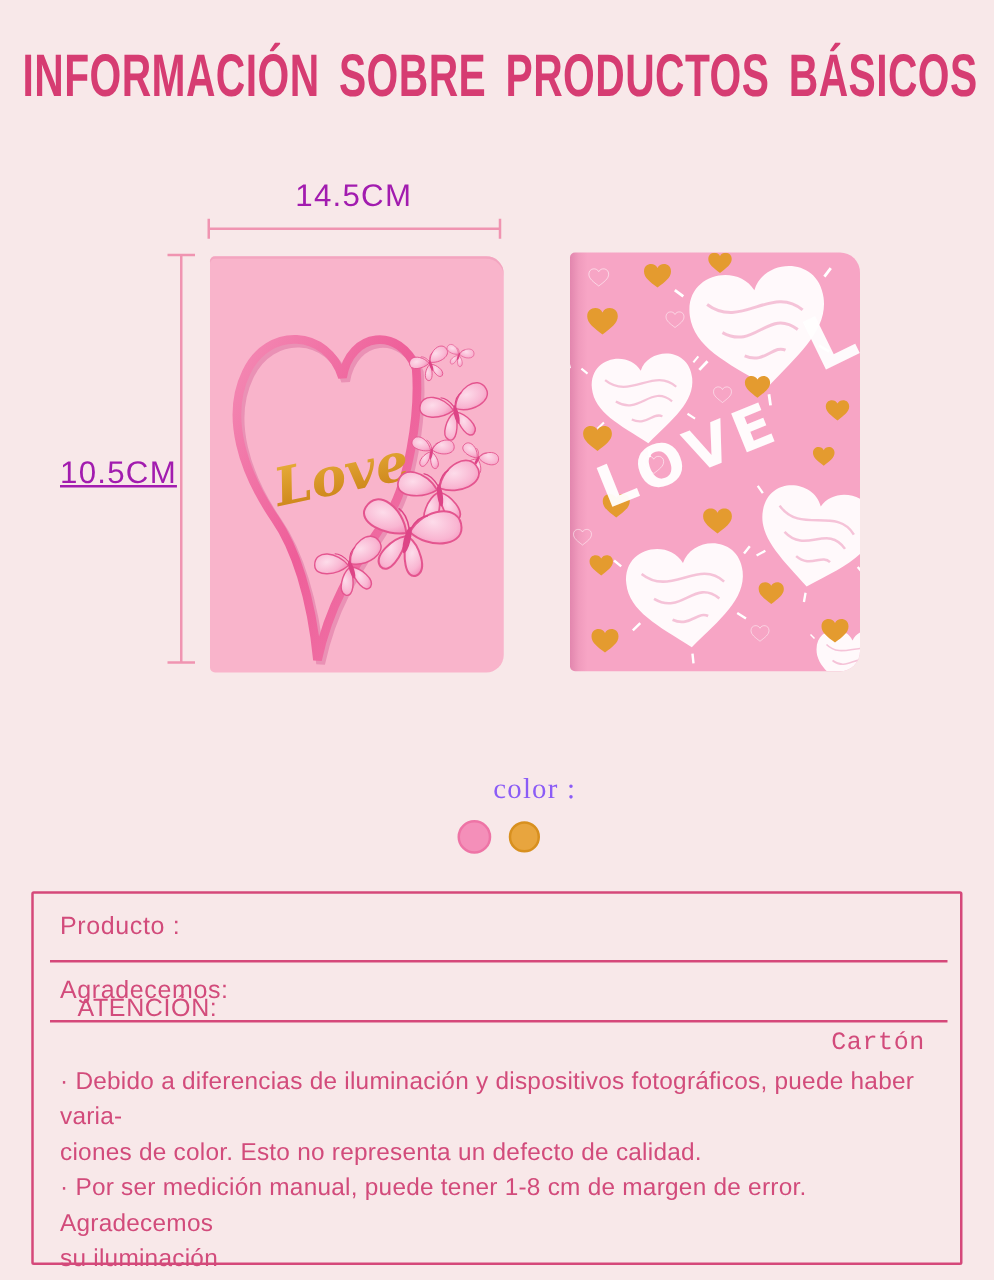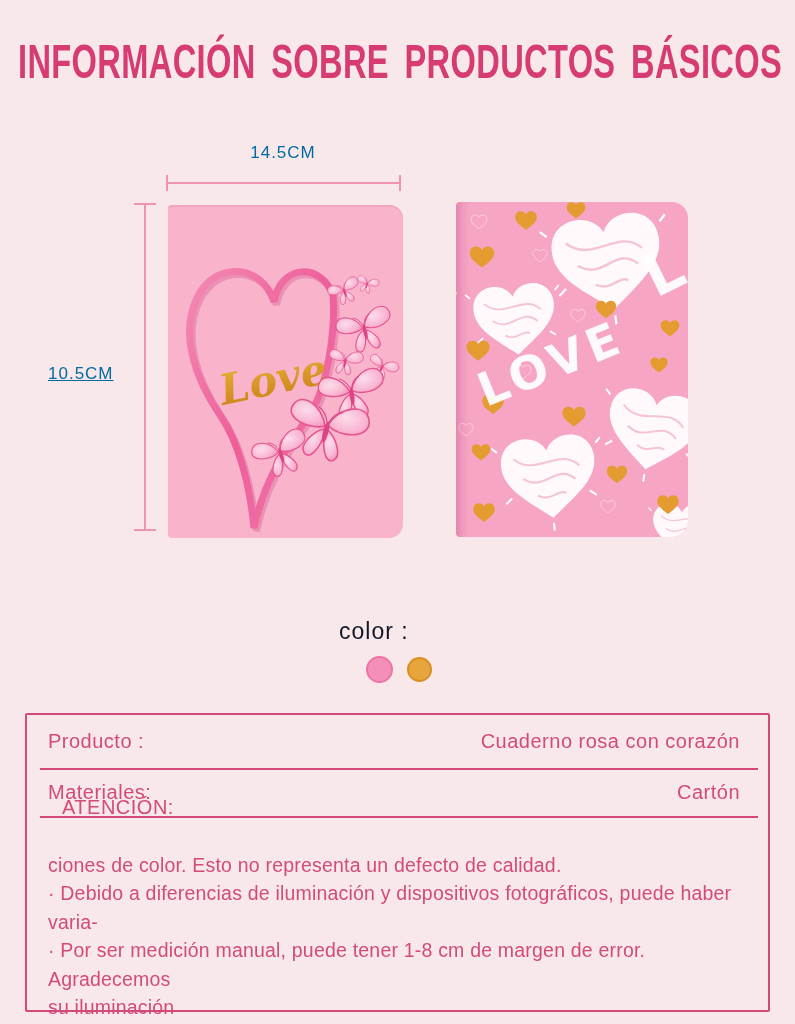--- a/index.html
+++ b/index.html
@@ -9,32 +9,32 @@
   
   .title{
     position:absolute;left:18px;top:34px;
     font-size:48px;font-weight:bold;color:#d63c72;
     letter-spacing:0.5px;word-spacing:9px;white-space:nowrap;
     transform:scaleX(0.68);transform-origin:left top;
   }
 
   
   .dim-line{position:absolute;background:#f094b1;}
-  .dim-label{position:absolute;color:#0369a1;font-size:17px;letter-spacing:1px;}
+  .dim-label{position:absolute;color:#a21caf;font-size:25px;letter-spacing:1px;}
 
   
   .notebook{position:absolute;overflow:hidden;}
   .nb1{left:168px;top:205px;width:235px;height:333px;border-radius:4px 14px 14px 4px;background:#f9b4cb;box-shadow:inset 0 2px 0 #f3a5c0;}
   .nb2{left:456px;top:202px;width:232px;height:335px;border-radius:4px 16px 16px 4px;
        background:linear-gradient(90deg,#e286ae 0px,#f09bbd 7px,#f7a5c5 14px);}
   .notebook svg{position:absolute;left:0;top:0;}
 
   
-  .color-label{position:absolute;left:339px;top:618px;width:122px;text-align:left;
-    color:#0f172a;font-size:23px;letter-spacing:1px;}
+  .color-label{position:absolute;left:339px;top:618px;width:122px;text-align:right;
+    color:#8b5cf6;font-size:23px;letter-spacing:1px;font-family:Liberation Serif, serif;}
   .swatch{position:absolute;border-radius:50%;}
   .swatch.pink{left:366px;top:656px;width:23px;height:23px;background:#f48fb9;border:2px solid #ee74a6;}
   .swatch.gold{left:407px;top:657px;width:21px;height:21px;background:#e8a53e;border:2px solid #d8901f;}
 
   
   .info-box{position:absolute;left:25px;top:713px;width:745px;height:299px;
     border:2px solid #d5487a;box-sizing:border-box;border-radius:2px;}
   .divider{position:absolute;left:40px;width:718px;height:2px;background:#d5487a;}
   .row-label{position:absolute;left:48px;color:#d24b7b;font-size:20px;letter-spacing:0.5px;}
   .row-value{position:absolute;right:46px;color:#d24b7b;font-size:20px;letter-spacing:0.5px;text-align:right;}
@@ -159,27 +159,26 @@
 
   <div class="color-label">color :</div>
   <div class="swatch pink"></div>
   <div class="swatch gold"></div>
 
   <div class="info-box"></div>
   <div class="divider" style="top:768px;"></div>
   <div class="divider" style="top:816px;"></div>
 
   <div class="row-label" style="top:730px;">Producto :</div>
-  <div class="row-value" style="top:730px;">Cuaderno rosa con corazón</div>
-  <div class="row-label" style="top:781px;">Materiales:</div>
-  <div class="row-value" style="top:781px;">Cartón</div>
+  <div class="row-label" style="top:781px;">Agradecemos:</div>
+  <div class="row-value" style="top:823px;font-family:Liberation Mono, monospace;">Cartón</div>
 
   <div class="att-heading">ATENCIÓN:</div>
   <div class="att-lines">
+    <div>·  Debido a diferencias de iluminación y dispositivos fotográficos, puede haber varia-</div>
     <div>ciones de color. Esto no representa un defecto de calidad.</div>
-    <div>·  Debido a diferencias de iluminación y dispositivos fotográficos, puede haber varia-</div>
     <div>·  Por ser medición manual, puede tener 1-8 cm de margen de error. Agradecemos</div>
     <div>su iluminación</div>
     <div>·  Contiene piezas pequeñas. Si detecta roturas o partes sueltas, manténgalo alejado</div>
 
   </div>
 
 </div>
 
 </body></html>

